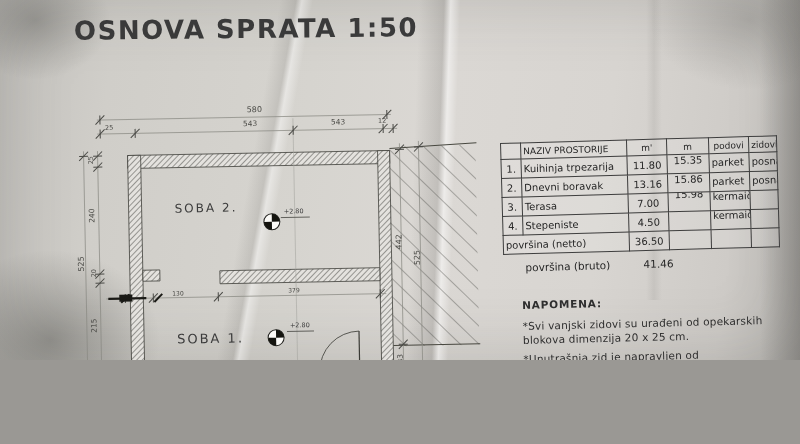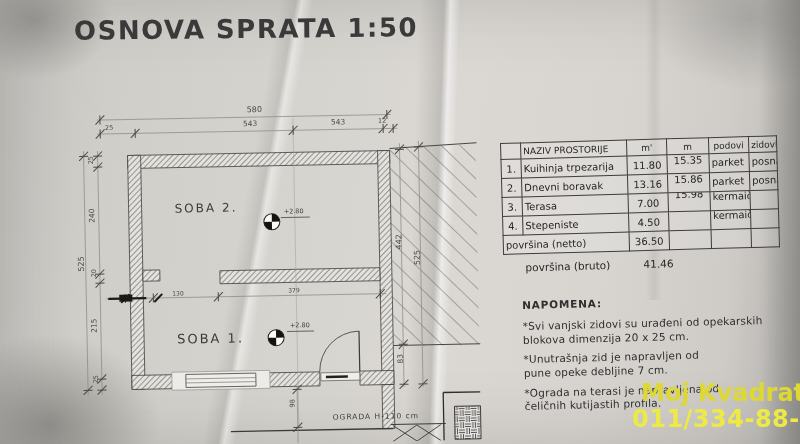--- a/index.html
+++ b/index.html
@@ -1,16 +1,16 @@
 <!DOCTYPE html>
 <html><head>
 <meta charset="utf-8">
 <style>
   html,body{margin:0;padding:0;background:#9a9894;}
-  #photo{position:relative;width:800px;height:444px;overflow:hidden;
+  #photo{position:relative;width:800px;height:360px;overflow:hidden;
     font-family:"DejaVu Sans",sans-serif;
     background:linear-gradient(97deg,#c3c1bd 0%,#d0cec9 14%,#d6d4cf 38%,#dbd8d4 55%,#d8d5d1 74%,#cecbc7 90%,#b8b6b2 100%);
     box-shadow:inset 0 0 70px rgba(70,70,66,0.22);}
   .crease{position:absolute;top:0;height:444px;pointer-events:none;}
   #crease1{left:211px;width:100px;transform:skewX(-10deg);
     background:linear-gradient(90deg,rgba(0,0,0,0) 30%,rgba(105,103,99,0.16) 46%,rgba(255,255,255,0.42) 52%,rgba(0,0,0,0) 63%);}
   #crease2{left:398px;width:74px;transform:skewX(-2deg);
     background:linear-gradient(90deg,rgba(0,0,0,0) 18%,rgba(112,110,106,0.24) 52%,rgba(255,255,255,0.5) 61%,rgba(0,0,0,0) 74%);}
   #crease3{left:628px;width:52px;height:300px;
     background:linear-gradient(90deg,rgba(0,0,0,0) 35%,rgba(125,123,119,0.15) 50%,rgba(0,0,0,0) 65%);}

